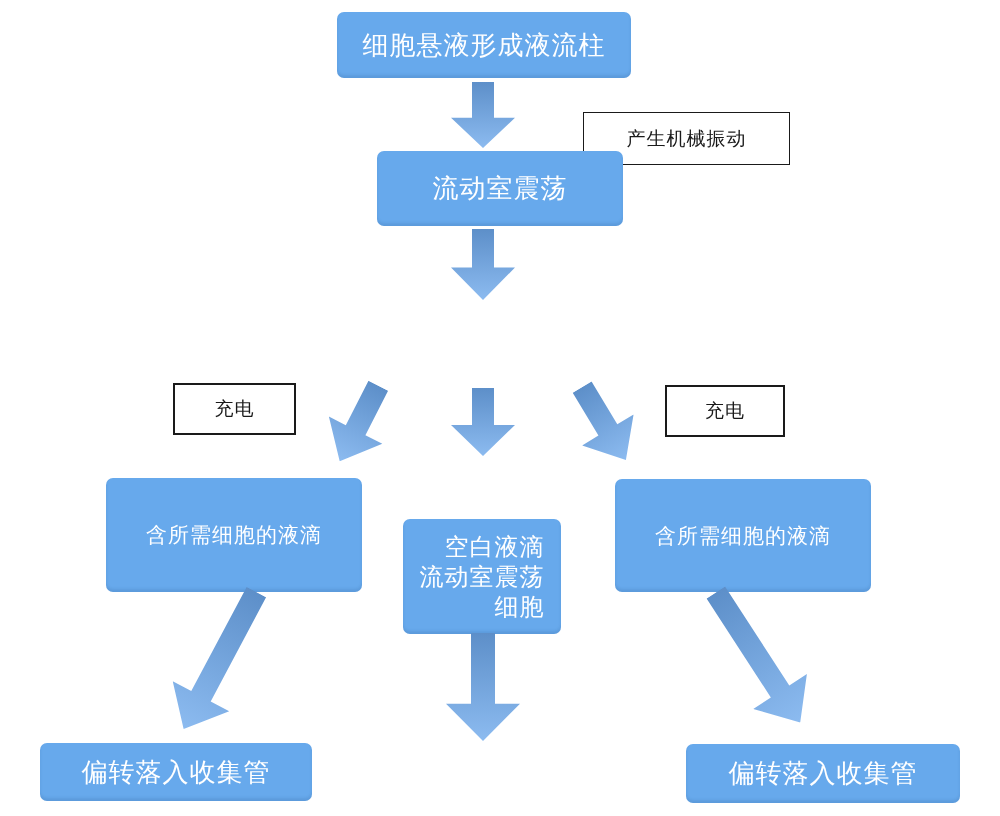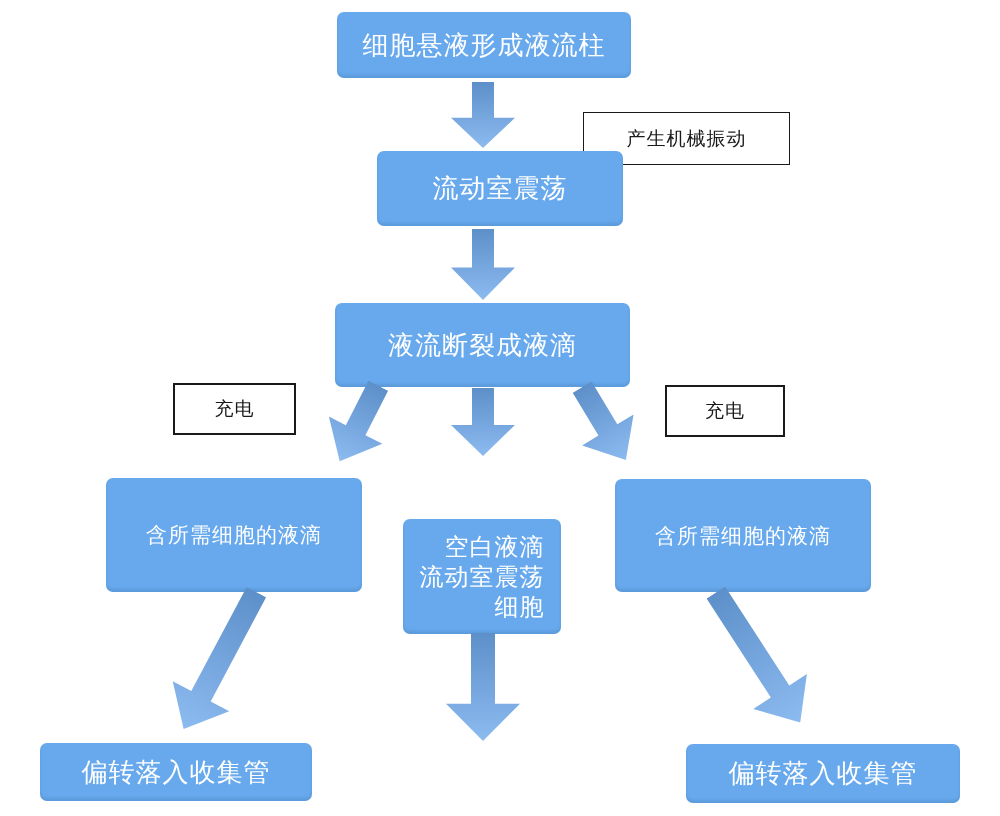--- a/index.html
+++ b/index.html
@@ -70,23 +70,20 @@
   <div class="box f26" style="left:377px;top:151px;width:246px;height:75px;">
     <span class="txt">流动室震荡</span>
   </div>
 
   <div class="arrow" style="left:451px;top:229px;width:64px;height:71px;">
     <svg viewBox="0 0 64 70" preserveAspectRatio="none">
         <polygon points="21,0 43,0 43,38 64,38 32,70 0,38 21,38" fill="url(#arrowGrad)"></polygon>
       </svg>
   </div>
 
-  <div class="box f26" style="left:335px;top:303px;width:295px;height:84px;">
-    <span class="txt">液流断裂成液滴</span>
-  </div>
 
   <div class="label" style="left:173px;top:383px;width:123px;height:52px;">
     <span>充电</span>
   </div>
 
   <div class="label" style="left:665px;top:385px;width:120px;height:52px;">
     <span>充电</span>
   </div>
 
   <div class="arrow" style="left:329px;top:381px;width:60px;height:85px;transform:rotate(27deg);">

